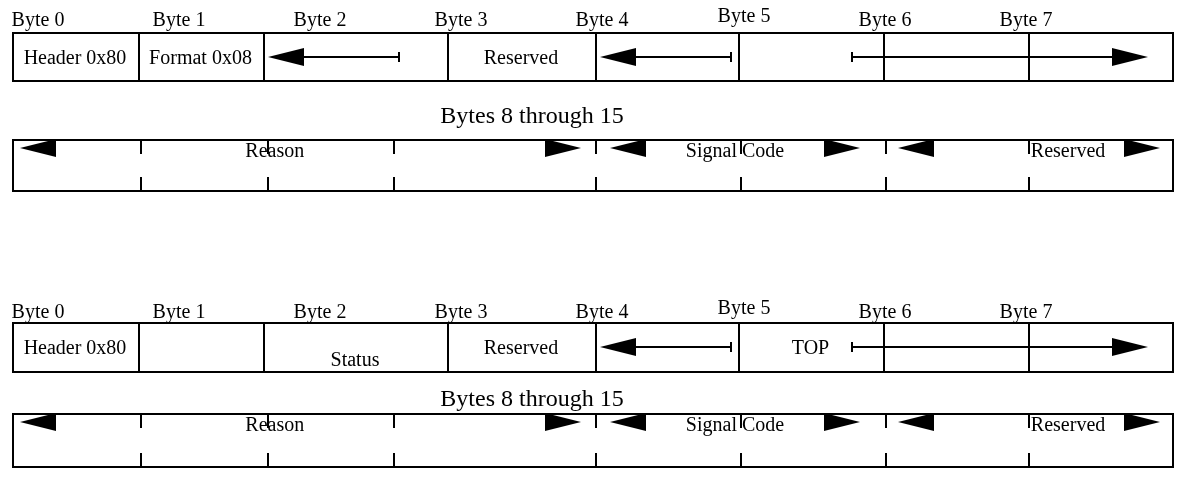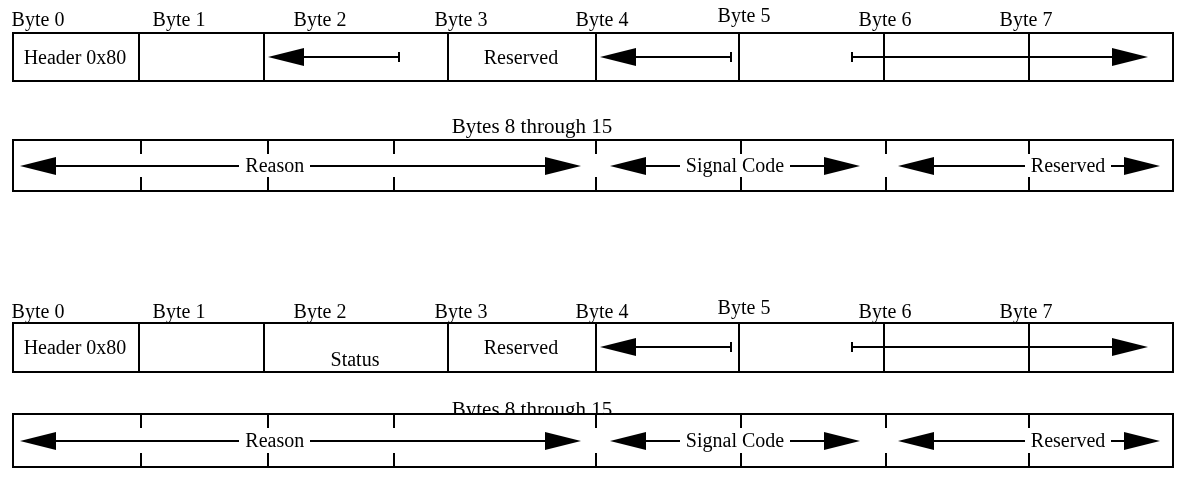--- a/index.html
+++ b/index.html
@@ -23,23 +23,23 @@
   }
   .hline { position:absolute; height:2px; background:#000; }
   .endtick { position:absolute; width:2px; height:10px; background:#000; }
   .tri-l { position:absolute; width:0; height:0;
     border-top:9px solid transparent; border-bottom:9px solid transparent;
     border-right:36px solid #000; }
   .tri-r { position:absolute; width:0; height:0;
     border-top:9px solid transparent; border-bottom:9px solid transparent;
     border-left:36px solid #000; }
   .caption {
-    position:absolute; width:300px; text-align:center; font-size:21px; white-space:nowrap;margin-top:12px;
-  }
-  .dfield { position:absolute; display:flex; align-items:center;font-family:Liberation Serif, serif; }
+    position:absolute; width:300px; text-align:center; font-size:24px; white-space:nowrap;
+  }
+  .dfield { position:absolute; display:flex; align-items:flex-start;font-family:Liberation Serif, serif; }
   .ftri-l { flex:none; width:0; height:0;
     border-top:9px solid transparent; border-bottom:9px solid transparent;
     border-right:36px solid #000; }
   .ftri-r { flex:none; width:0; height:0;
     border-top:9px solid transparent; border-bottom:9px solid transparent;
     border-left:36px solid #000; }
   .fline { height:2px; background:#000; }
   .flabel { flex:none; padding:0 6px; font-size:20px; white-space:nowrap; }
 </style>
 </head>
@@ -60,20 +60,21 @@
     <div class="vline" style="left:124px"></div>
     <div class="vline" style="left:249px"></div>
     <div class="vline" style="left:433px"></div>
     <div class="vline" style="left:581px"></div>
     <div class="vline" style="left:724px"></div>
     <div class="vline" style="left:869px"></div>
     <div class="vline" style="left:1014px"></div>
   </div>
 
   <div class="cell-text" style="left:14px;top:32px;width:122px;height:50px">Header 0x80</div>
+  <div class="cell-text" style="left:140px;top:32px;width:121px;height:50px">Format 0x08</div>
   <div class="cell-text" style="left:449px;top:32px;width:144px;height:50px">Reserved</div>
 
   <div class="tri-l" style="left:268px;top:48px"></div>
   <div class="hline" style="left:300px;top:56px;width:100px"></div>
   <div class="endtick" style="left:398px;top:52px"></div>
 
   <div class="tri-l" style="left:600px;top:48px"></div>
   <div class="hline" style="left:632px;top:56px;width:100px"></div>
   <div class="endtick" style="left:730px;top:52px"></div>
 
@@ -137,20 +138,21 @@
     <div class="vline" style="left:433px"></div>
     <div class="vline" style="left:581px"></div>
     <div class="vline" style="left:724px"></div>
     <div class="vline" style="left:869px"></div>
     <div class="vline" style="left:1014px"></div>
   </div>
 
   <div class="cell-text" style="left:14px;top:322px;width:122px;height:51px">Header 0x80</div>
   <div class="cell-text" style="left:265px;top:334px;width:180px;height:51px">Status</div>
   <div class="cell-text" style="left:449px;top:322px;width:144px;height:51px">Reserved</div>
+  <div class="cell-text" style="left:740px;top:322px;width:141px;height:51px">TOP</div>
 
   <div class="tri-l" style="left:600px;top:338px"></div>
   <div class="hline" style="left:632px;top:346px;width:100px"></div>
   <div class="endtick" style="left:730px;top:342px"></div>
 
   <div class="endtick" style="left:851px;top:342px"></div>
   <div class="hline" style="left:851px;top:346px;width:261px"></div>
   <div class="tri-r" style="left:1112px;top:338px"></div>
 
   <div class="caption" style="left:382px;top:385px">Bytes 8 through 15</div>

